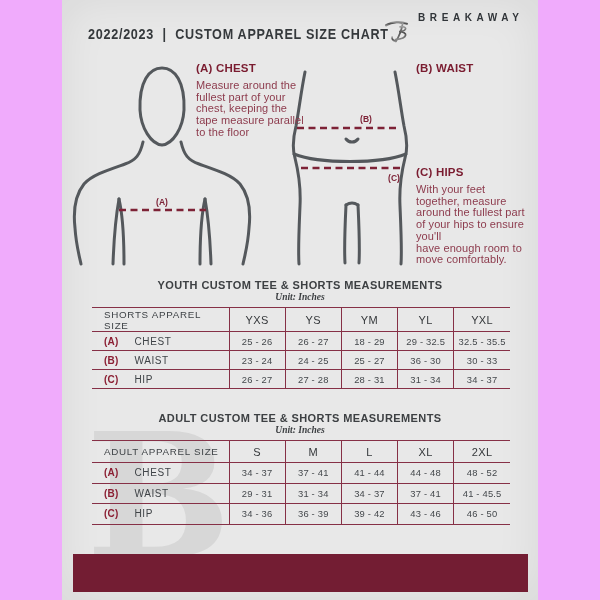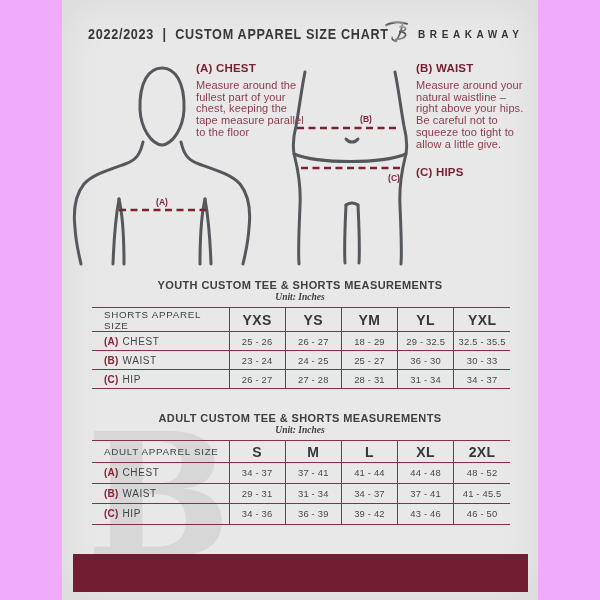--- a/index.html
+++ b/index.html
@@ -5,21 +5,21 @@
   html,body{margin:0;padding:0;background:#000;}
   .stage{position:relative;width:600px;height:600px;background:#f0abfc;overflow:hidden;
          font-family:"Liberation Sans", sans-serif;}
   .page{position:absolute;left:62px;top:0;width:476px;height:600px;background:#e8e8e8;
         box-shadow:inset 0 0 46px rgba(0,0,0,0.07);}
 
   
   .hdr-title{position:absolute;left:26px;top:26px;font-size:14px;font-weight:bold;
              color:#35393c;letter-spacing:0.8px;white-space:pre;transform:scaleX(0.9);
              transform-origin:left top;}
-  .brand{position:absolute;left:356px;top:29px;font-size:10px;font-weight:bold;
+  .brand{position:absolute;left:356px;top:12px;font-size:10px;font-weight:bold;
          letter-spacing:4.6px;color:#313539;white-space:nowrap;}
   .logo{position:absolute;left:322px;top:18px;width:27px;height:27px;}
 
   
   .mblock{position:absolute;}
   .mblock h3{margin:0 0 6px 0;font-size:11.5px;font-weight:bold;color:#7a1c30;letter-spacing:0.2px;}
   .mblock p{margin:0;font-size:11px;line-height:11.7px;color:#8d3b4d;
             white-space:pre-line;letter-spacing:0.1px;}
   .block-a{left:134px;top:62px;width:118px;}
   .block-b{left:354px;top:62px;width:116px;}
@@ -40,24 +40,24 @@
   .adult-title{top:412px;} .adult-unit{top:425px;}
 
   
   .size-table{position:absolute;left:30px;width:418px;border-collapse:collapse;table-layout:fixed;}
   .size-table col.c0{width:137px;}
   .size-table th,.size-table td{border-top:1.5px solid #863046;border-bottom:1.5px solid #863046;
       padding:0;text-align:center;vertical-align:middle;}
   .size-table th:not(:first-child),.size-table td:not(:first-child){border-left:1.5px solid #863046;}
   .size-table th.first,.size-table td.first{text-align:left;padding-left:12px;}
   .size-table th.first{font-weight:normal;font-size:9.8px;color:#3f4347;letter-spacing:0.7px;}
-  .size-table th{font-size:14px;font-weight:bold;color:#35383b;letter-spacing:0.4px;}
+  .size-table th{font-size:11px;font-weight:normal;color:#35383b;letter-spacing:0.4px;}
   .size-table td{font-size:9.4px;color:#44484c;letter-spacing:0.2px;}
   .size-table td .pfx{font-weight:bold;color:#8b1f33;font-size:10px;}
-  .size-table td .lbl{color:#3f4347;font-size:10px;letter-spacing:0.6px;margin-left:4px;}
+  .size-table td .lbl{color:#3f4347;font-size:10px;letter-spacing:0.6px;margin-left:16px;}
   .youth{top:307px;} .youth tr.head th{height:23px;} .youth tr.data td{height:18px;}
   .adult{top:440px;} .adult tr.head th{height:21px;} .adult tr.data td{height:19.5px;}
 
   
   .watermark{position:absolute;left:24px;top:424px;font-family:"DejaVu Serif",serif;
              font-size:172px;line-height:0.85;font-weight:bold;color:#d7d7d7;z-index:0;}
   .over{z-index:1;}
   .footer-bar{position:absolute;left:11px;top:554px;width:455px;height:38px;background:#731d33;z-index:2;}
 </style>
 </head>
@@ -113,29 +113,30 @@
     <div class="mblock block-a">
       <h3>(A) CHEST</h3>
       <p>Measure around the
 fullest part of your
 chest, keeping the
 tape measure parallel
 to the floor</p>
     </div>
     <div class="mblock block-b">
       <h3>(B) WAIST</h3>
-      <p>Measure around your
-natural waistline –
-right above your hips.
-Be careful not to
-squeeze too tight to
-allow a little give.</p>
     </div>
     <div class="mblock block-c">
       <h3>(C) HIPS</h3>
+      <p>With your feet
+together, measure
+around the fullest part
+of your hips to ensure
+you'll
+have enough room to
+move comfortably.</p>
     </div>
 
     <div class="watermark">B</div>
 
     <div class="sec-title youth-title over">YOUTH CUSTOM TEE &amp; SHORTS MEASUREMENTS</div>
     <div class="sec-unit youth-unit over">Unit: Inches</div>
     <table class="size-table youth over">
       <colgroup>
           <col class="c0">
           <col>

